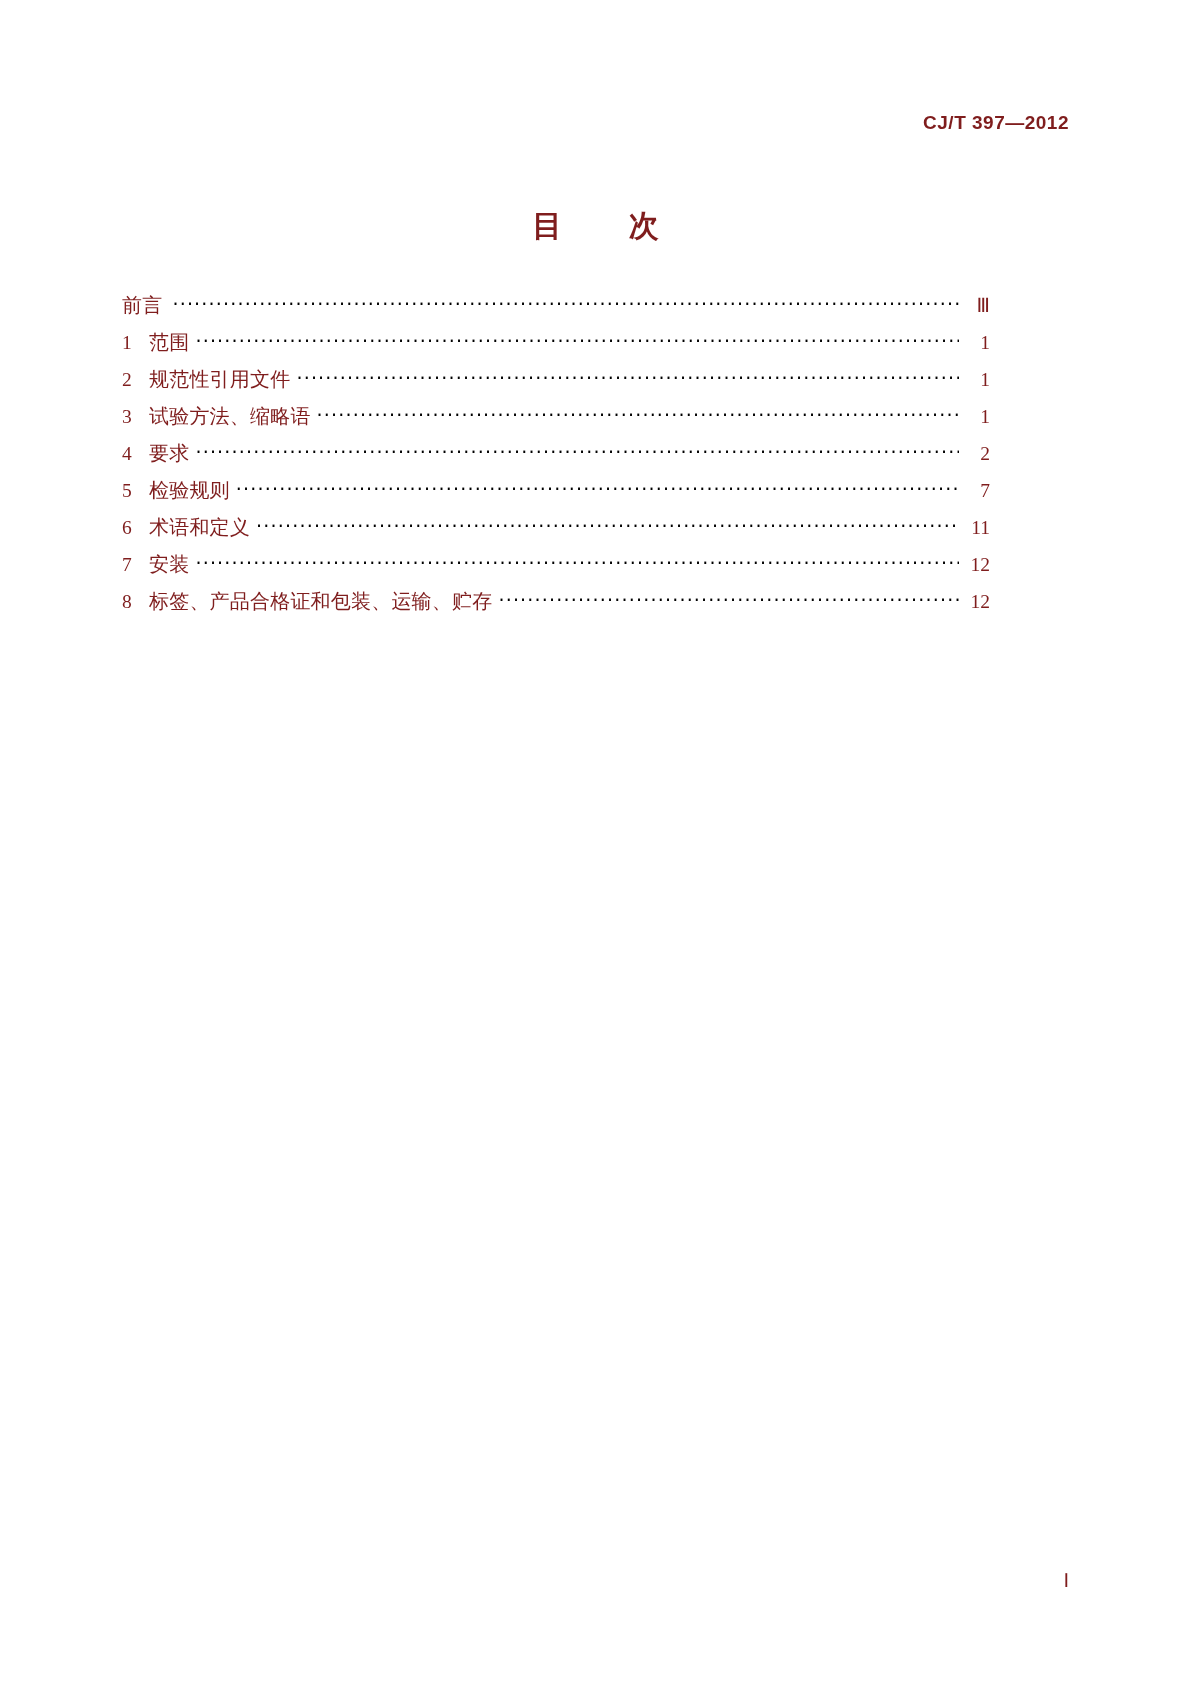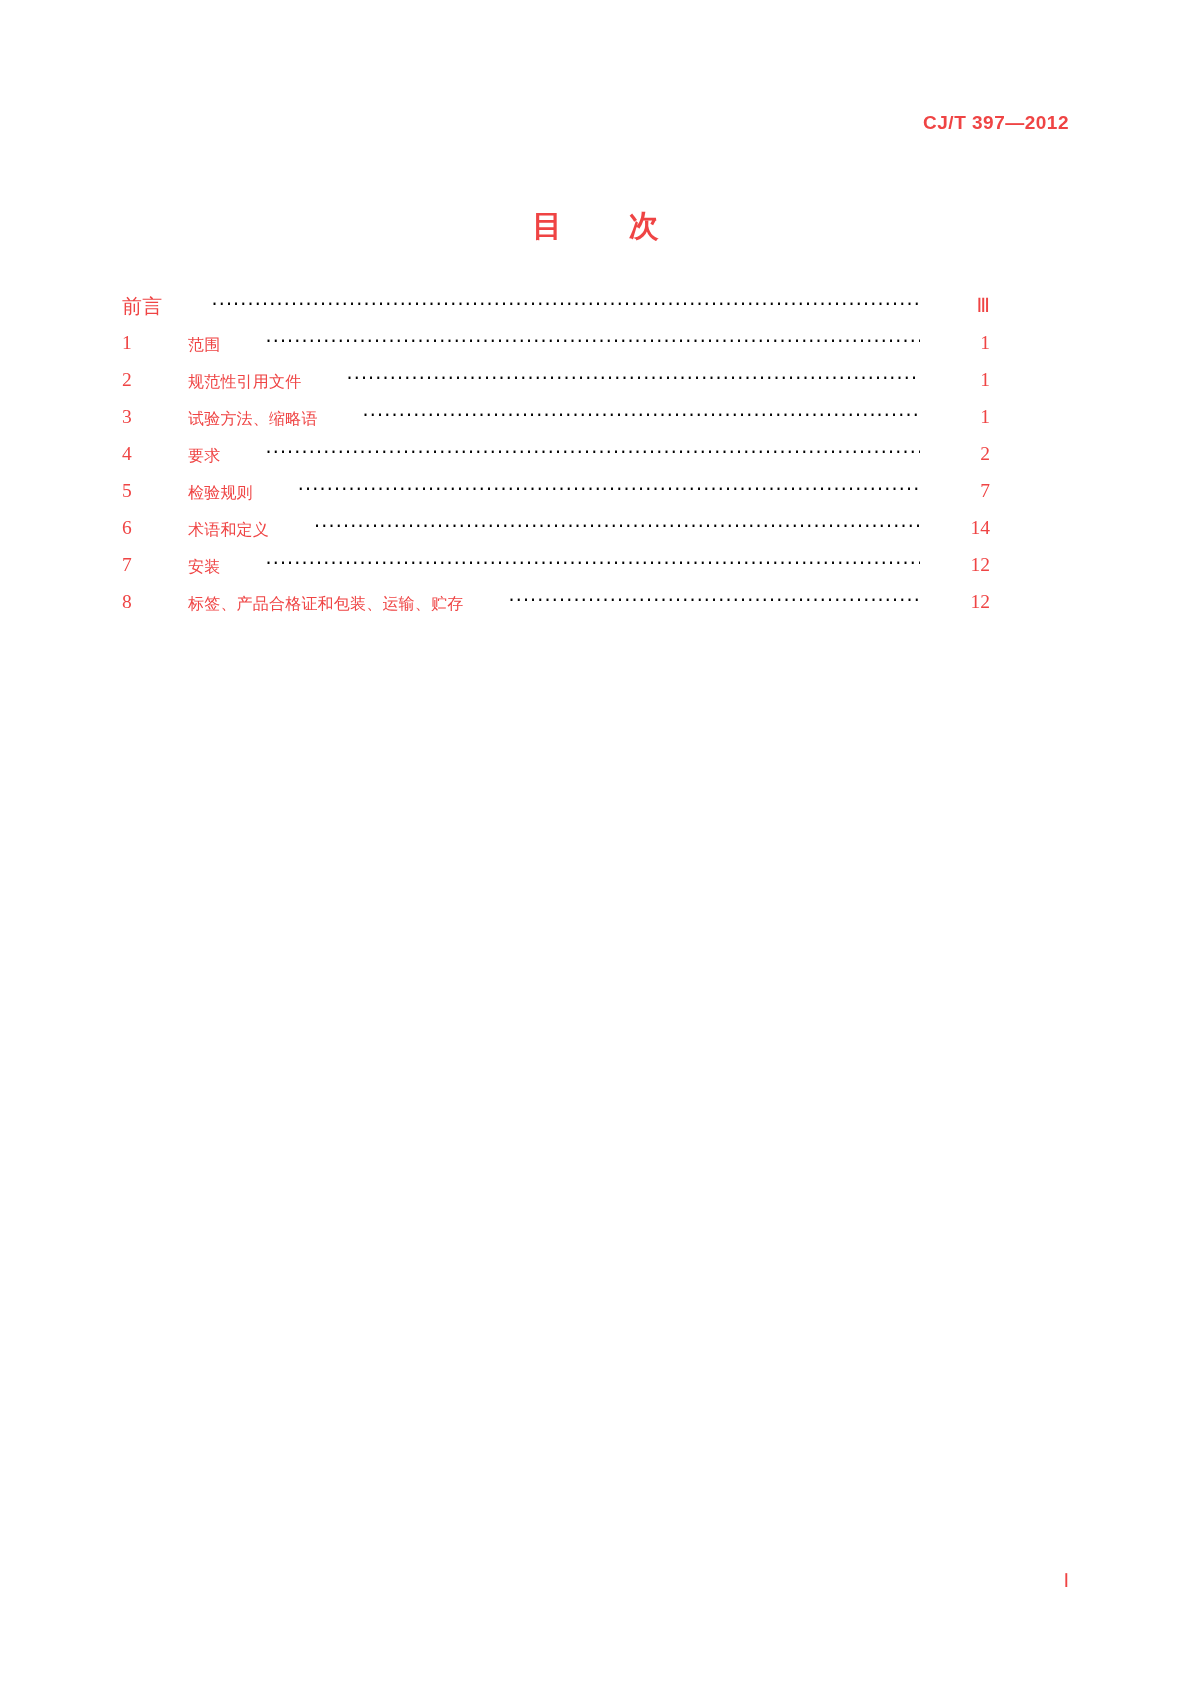--- a/index.html
+++ b/index.html
@@ -7,21 +7,21 @@
     padding: 0;
     background: #ffffff;
   }
   .page {
     position: relative;
     width: 1191px;
     height: 1684px;
     margin: 0 auto;
     background: #ffffff;
     font-family: "Liberation Serif", "DejaVu Serif", serif;
-    color: #ef4444;
+    color: #7f1d1d;
     overflow: hidden;
   }
 
   
   .std-number {
     position: absolute;
     top: 112px;
     right: 122px;
     font-family: "Liberation Sans", "DejaVu Sans", sans-serif;
     font-size: 19px;
@@ -46,40 +46,39 @@
 
   
   .toc {
     position: absolute;
     top: 295px;
     left: 122px;
     width: 868px;
   }
   .toc-row {
     display: flex;
-    align-items: flex-end;
+    align-items: center;
     width: 100%;
     font-size: 20.5px;
     line-height: 1.0;
     margin-bottom: 16.5px;
     white-space: nowrap;
-    gap: 39px;
   }
   .toc-num {
     display: inline-block;
     width: 27px;
     flex: 0 0 27px;
     font-family: "Liberation Serif", serif;
     font-size: 19.5px;
     text-align: left;
   }
   .toc-label {
     flex: 0 0 auto;
     font-family: "DejaVu Sans", "Liberation Sans", sans-serif;
-    font-size: 16px;
+    font-size: 20px;
     letter-spacing: 0.2px;
   }
   .toc-leader {
     flex: 1 1 auto;
     position: relative;
     overflow: hidden;
     margin: 0 5px 0 6px;
     height: 1em;
   }
   .toc-leader::before {
@@ -167,21 +166,21 @@
       <span class="toc-num">5</span>
       <span class="toc-label">检验规则</span>
       <span class="toc-leader"></span>
       <span class="toc-page">7</span>
     </div>
 
     <div class="toc-row">
       <span class="toc-num">6</span>
       <span class="toc-label">术语和定义</span>
       <span class="toc-leader"></span>
-      <span class="toc-page">14</span>
+      <span class="toc-page">11</span>
     </div>
 
     <div class="toc-row">
       <span class="toc-num">7</span>
       <span class="toc-label">安装</span>
       <span class="toc-leader"></span>
       <span class="toc-page">12</span>
     </div>
 
     <div class="toc-row">

